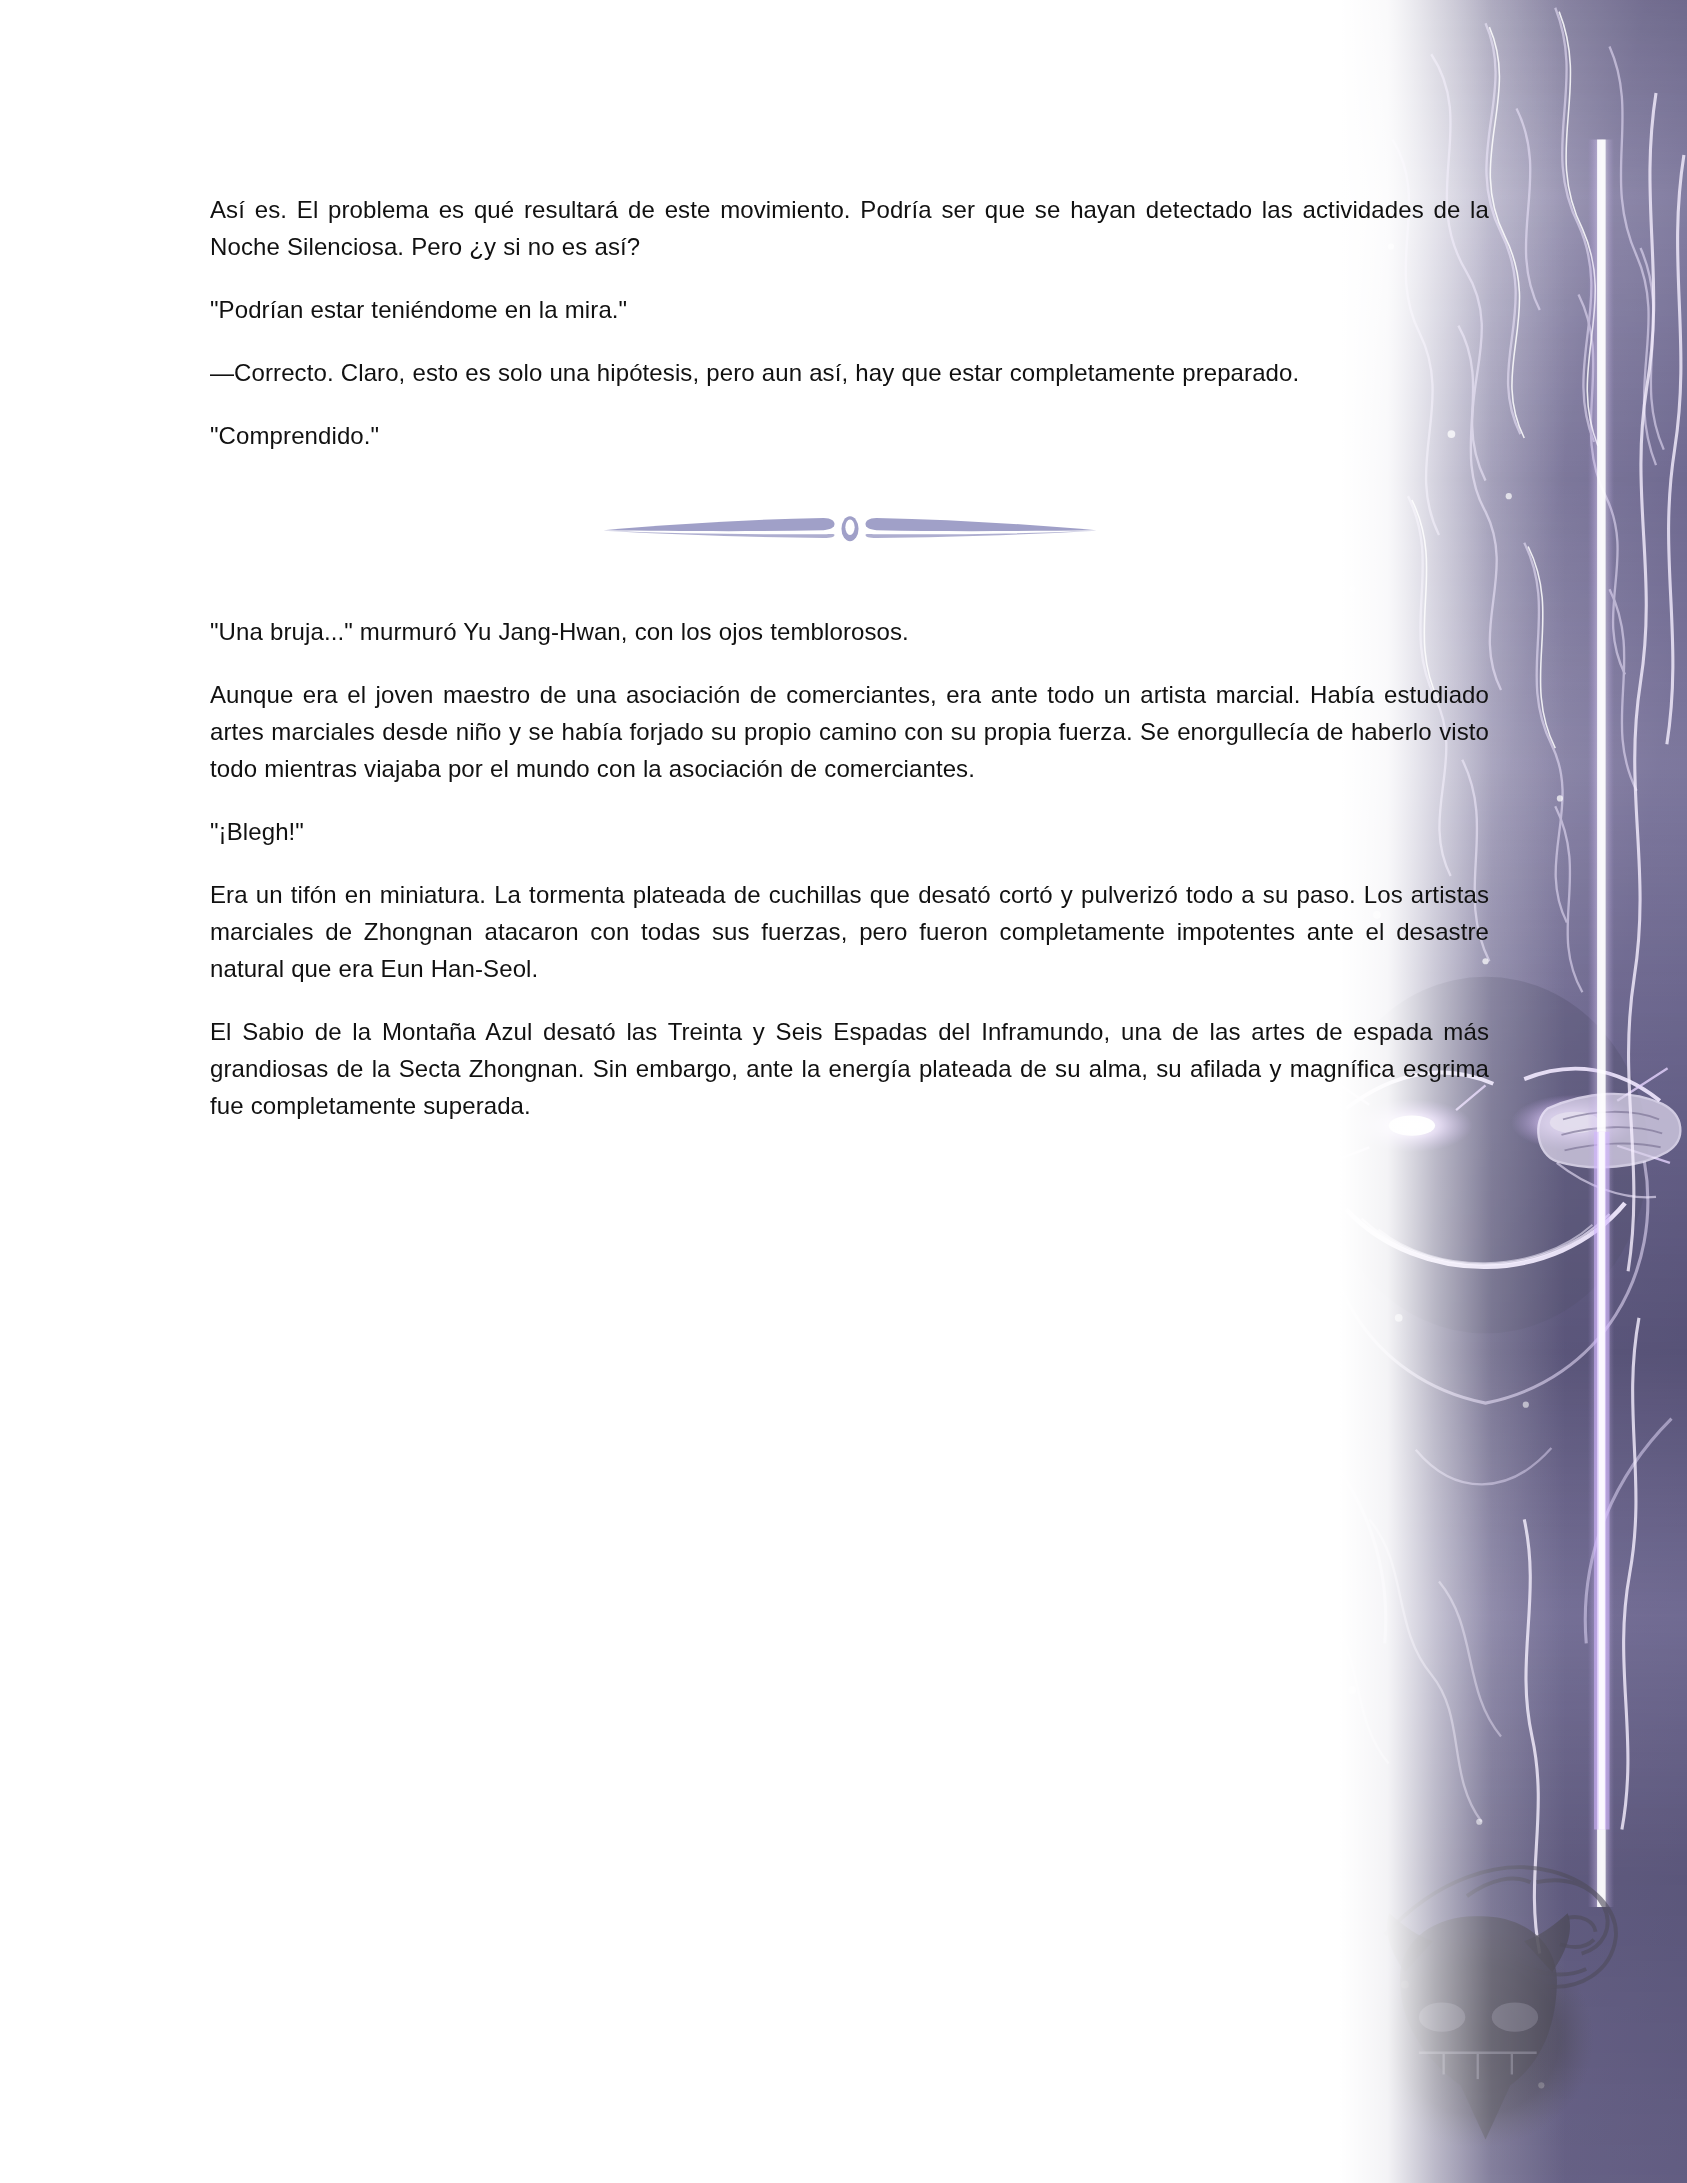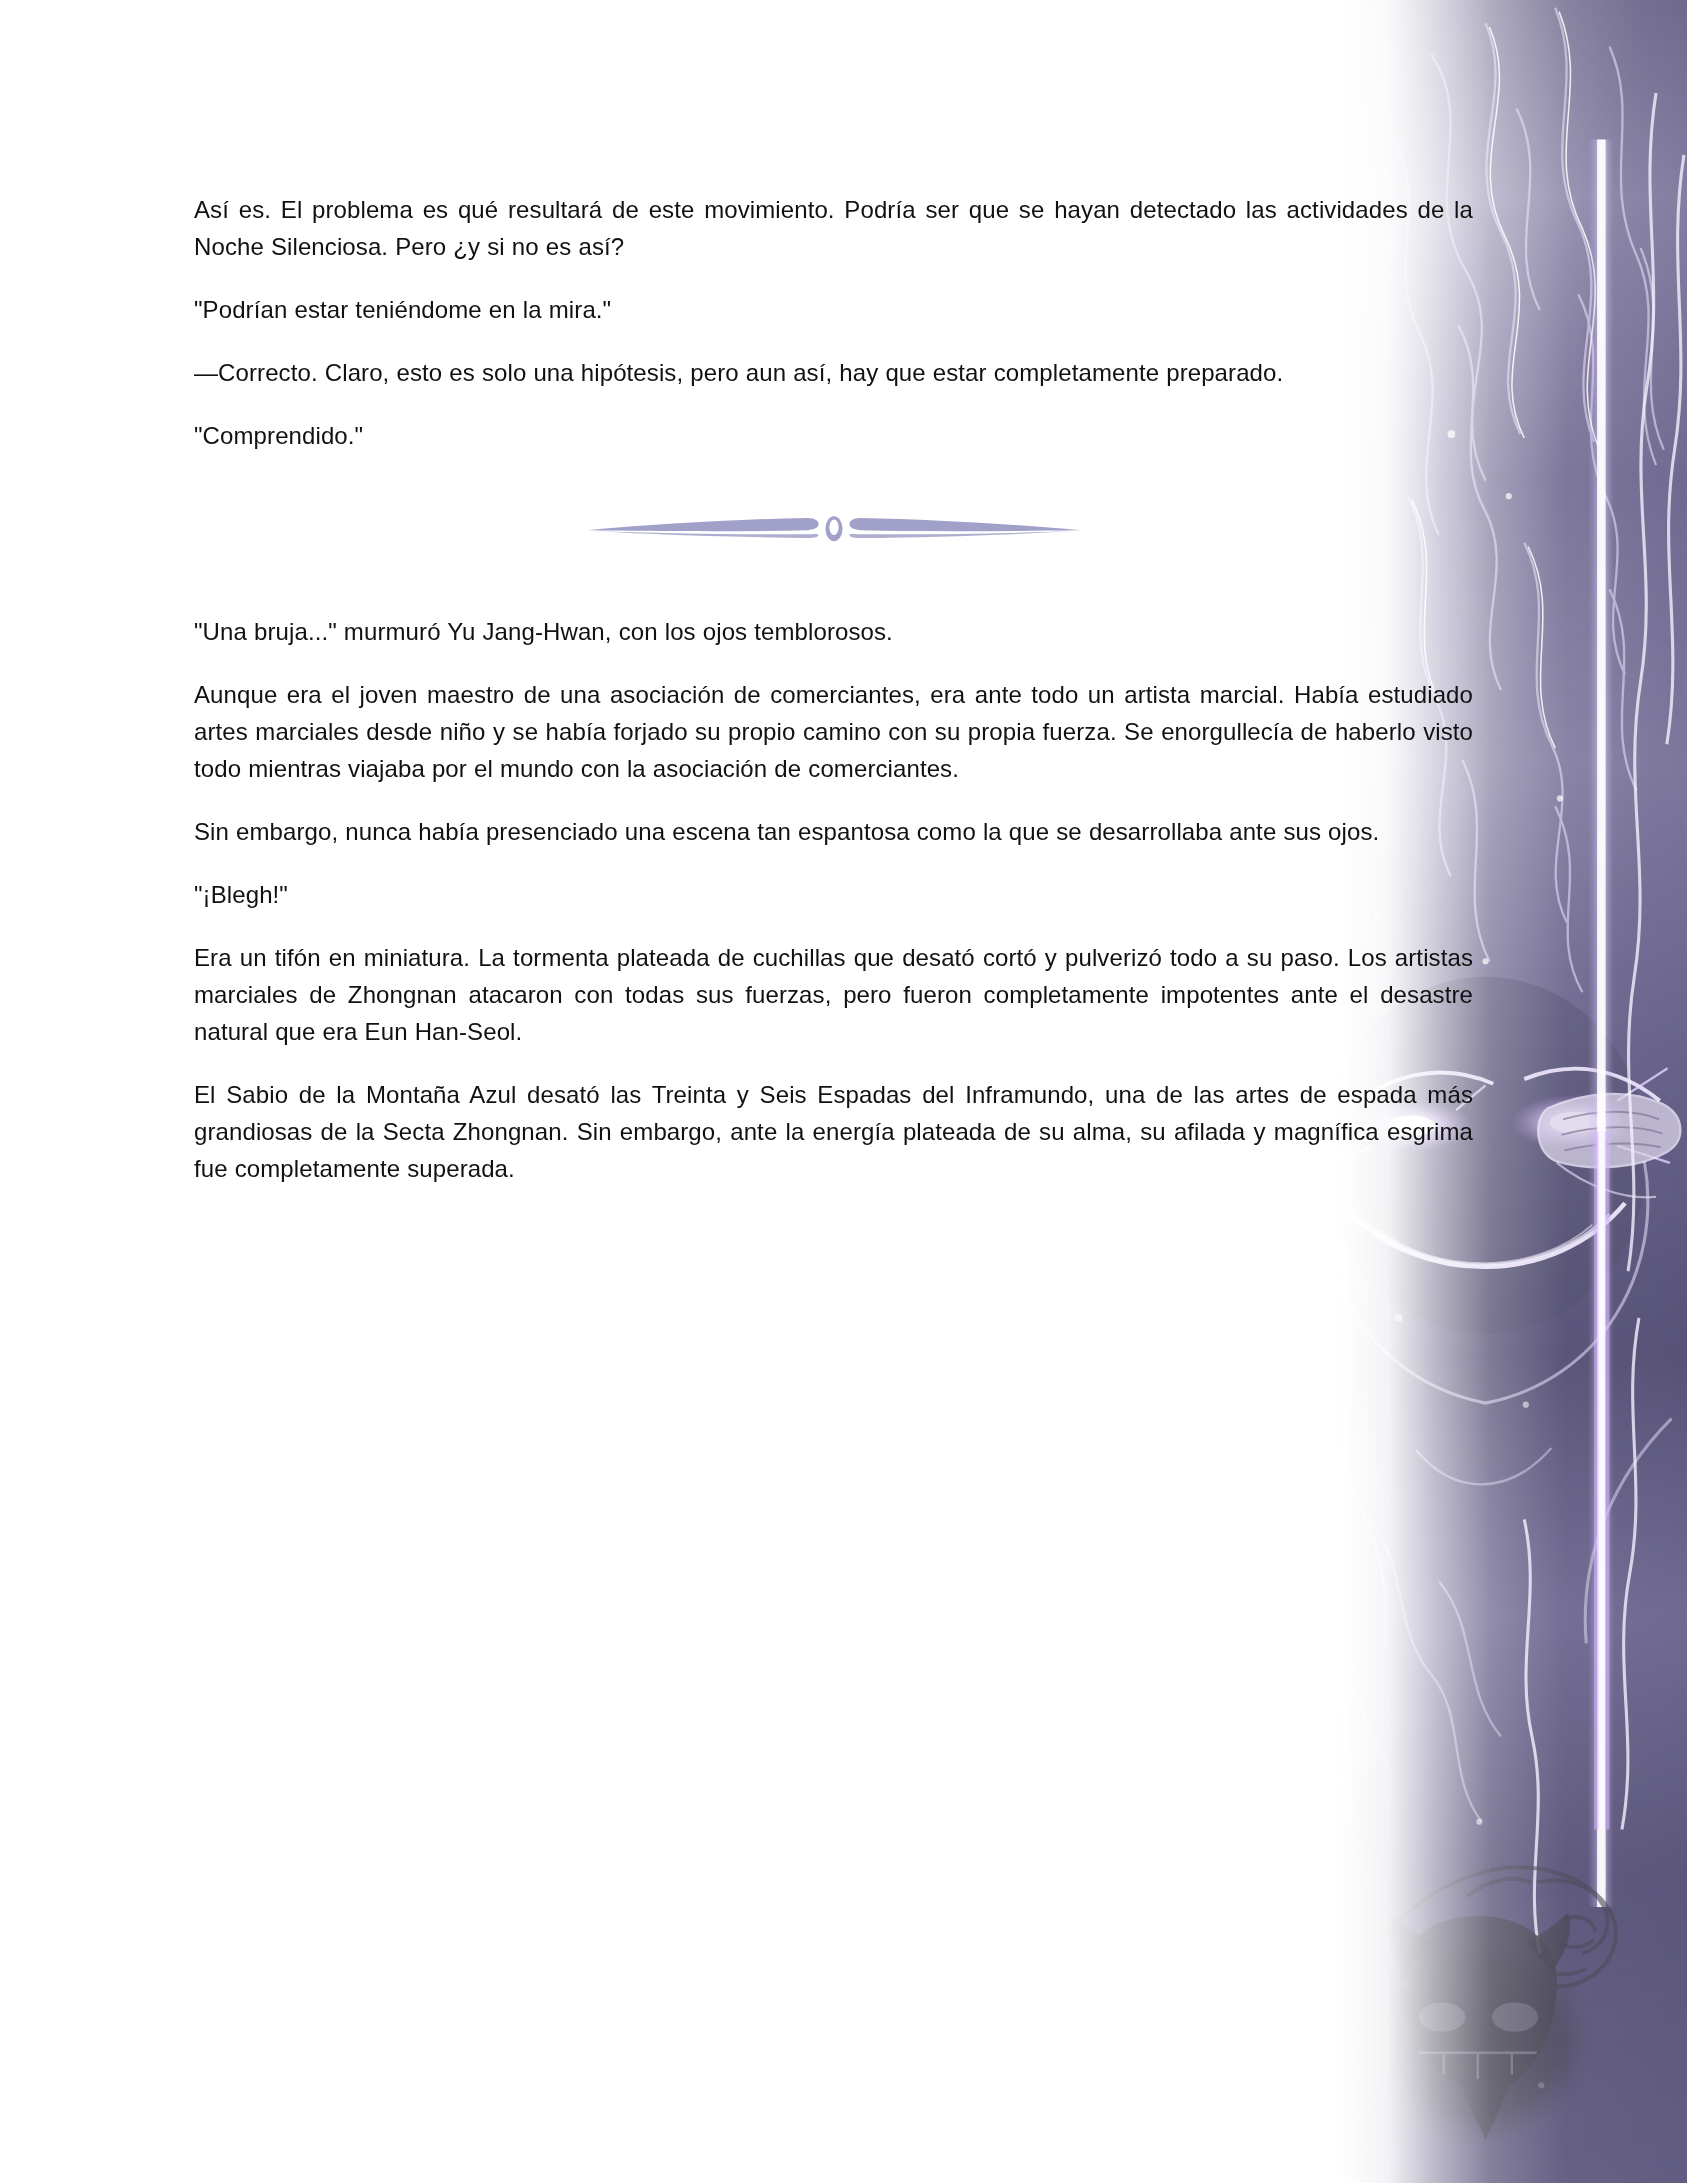--- a/index.html
+++ b/index.html
@@ -53,21 +53,21 @@
       rgba(255,255,255,.92) 31%,
       rgba(255,255,255,.55) 42%,
       rgba(255,255,255,.18) 55%,
       rgba(255,255,255,0) 72%);
   }
   .art-svg{position:absolute;inset:0;width:100%;height:100%;}
 
   
   #reader{
     position:absolute;
-    left:194px;top:0;
+    left:210px;top:0;
     width:1279px;height:1864px;
     z-index:3;
   }
   .para{
     font-size:24px;
     line-height:37px;
     color:#111111;
     text-align:justify;
     margin:0 0 26px 0;
     letter-spacing:0.1px;
@@ -267,18 +267,17 @@
         <path d="M354 26 C444 27 544 25 632 22 C544 27 444 30 354 31 C344 31 340 29 340 27
                  C340 25 344 26 354 26 Z" opacity=".85"></path>
         <ellipse cx="320" cy="19" rx="11" ry="16"></ellipse>
         <ellipse cx="320" cy="17" rx="6" ry="10" fill="#ffffff"></ellipse>
       </g>
     </svg>
   </div>
 
   <p class="para short">"Una bruja..." murmuró Yu Jang-Hwan, con los ojos temblorosos.</p>
   <p class="para">Aunque era el joven maestro de una asociación de comerciantes, era ante todo un artista marcial. Había estudiado artes marciales desde niño y se había forjado su propio camino con su propia fuerza. Se enorgullecía de haberlo visto todo mientras viajaba por el mundo con la asociación de comerciantes.</p>
-  <p class="para">Sin embargo, nunca había presenciado una escena tan espantosa como la que se desarrollaba ante sus ojos.</p>
   <p class="para short">"¡Blegh!"</p>
   <p class="para">Era un tifón en miniatura. La tormenta plateada de cuchillas que desató cortó y pulverizó todo a su paso. Los artistas marciales de Zhongnan atacaron con todas sus fuerzas, pero fueron completamente impotentes ante el desastre natural que era Eun Han-Seol.</p>
   <p class="para">El Sabio de la Montaña Azul desató las Treinta y Seis Espadas del Inframundo, una de las artes de espada más grandiosas de la Secta Zhongnan. Sin embargo, ante la energía plateada de su alma, su afilada y magnífica esgrima fue completamente superada.</p>
 </main>
 
 
 </body></html>

